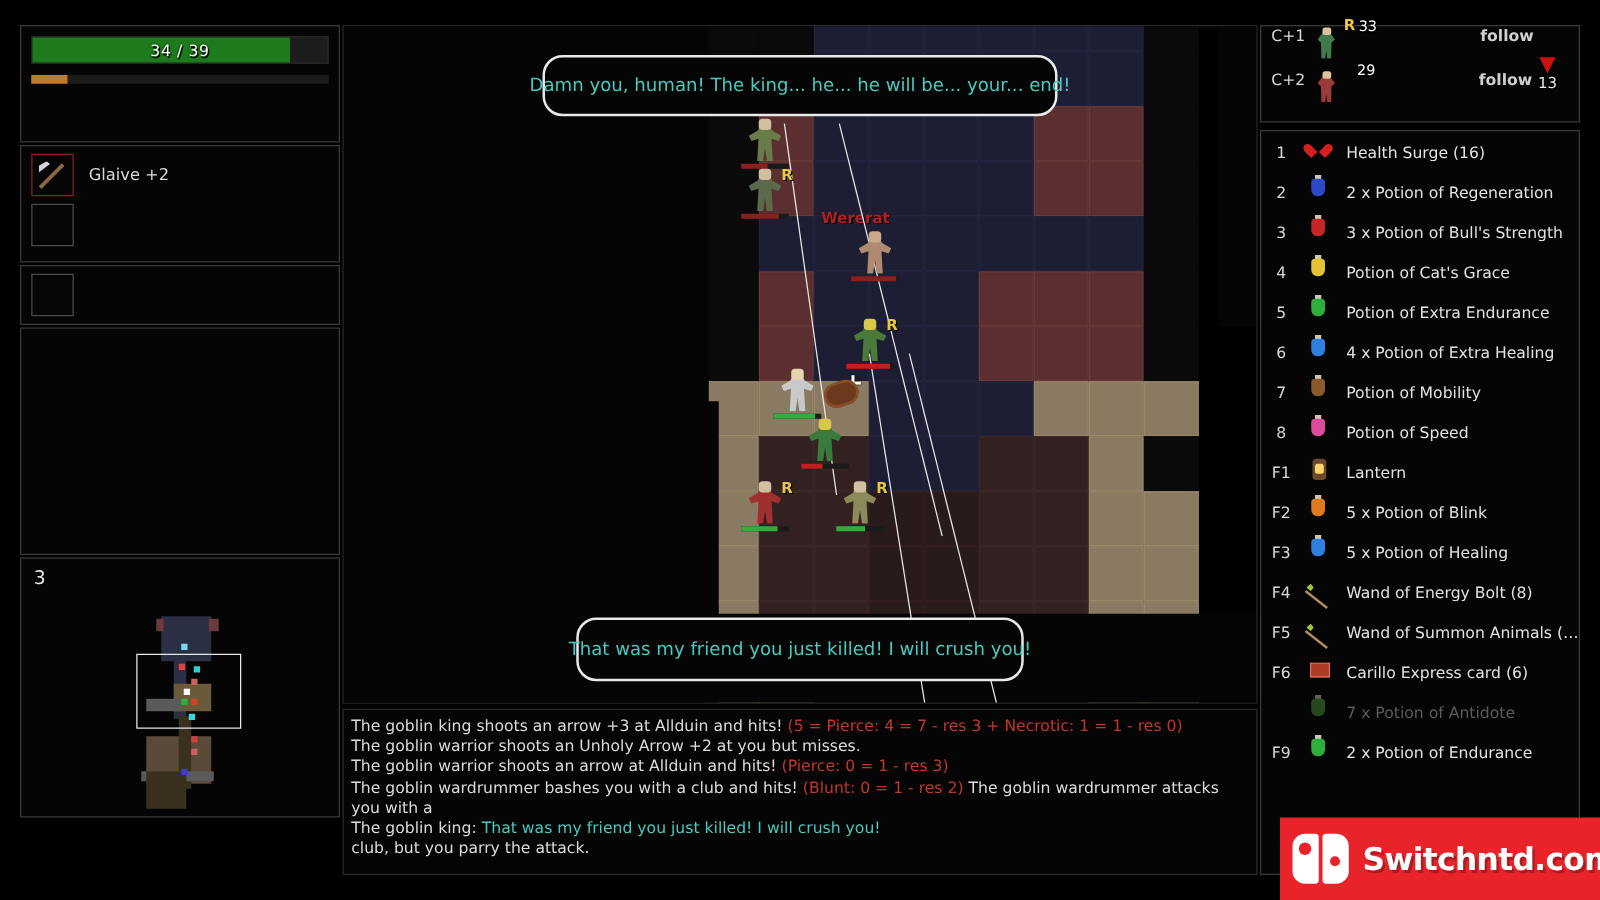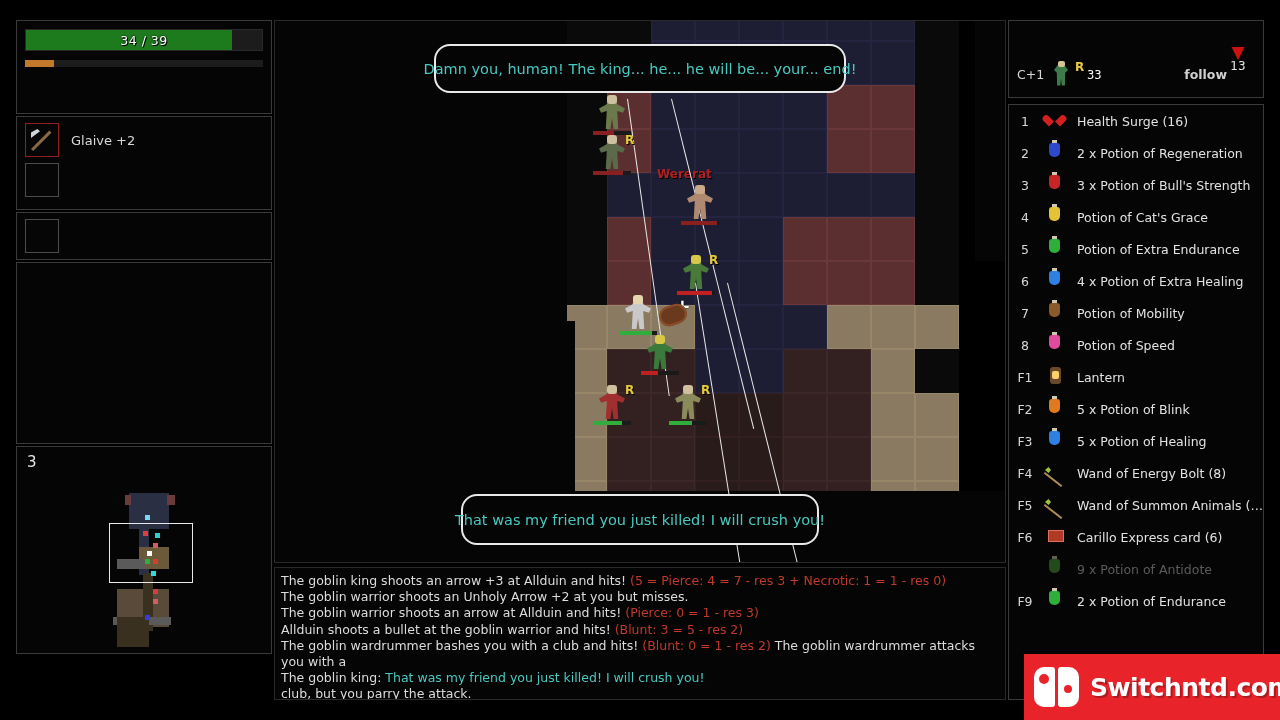--- a/index.html
+++ b/index.html
@@ -74,21 +74,21 @@
   #log { position:absolute; left:274px; top:567px; width:732px; height:133px;
          border:1px solid #2a2a2a; background:#050505; padding:5px 6px;
          overflow:hidden; }
   .logline { color:#dcdcdc; font-size:12.5px; line-height:16.2px; }
   .logline .dmg { color:#c0392b; }
   .logline .say { color:#49c9c0; }
 
   
   #companions { position:absolute; left:1008px; top:20px; width:256px; height:78px;
                 border:1px solid #3a3a3a; background:#050505; }
-  .comp-row { display:flex; align-items:center; height:35px; padding:0 4px;margin-top:36px; }
+  .comp-row { display:flex; height:35px; padding:0 4px; }
   .comp-key { color:#d8d8d8; font-size:12.5px; width:32px; text-align:left; padding-left:4px; }
   .comp-portrait { width:30px; height:30px; position:relative; flex:0 0 auto; margin:0 2px; }
   .comp-bars { width:78px; margin-left:6px; }
   .comp-hp { position:relative; height:16px; background:#1a1a1a; }
   .comp-hp > i { position:absolute; left:0; top:0; bottom:0; }
   .comp-hp > b { position:absolute; inset:0; display:flex; align-items:center;
                  justify-content:center; color:#fff; font-size:11.5px; font-weight:normal;
                  text-shadow:1px 1px 0 #000; }
   .comp-sp { position:relative; height:5px; margin-top:2px; background:#1a1a1a; }
   .comp-sp > i { position:absolute; left:0; top:0; bottom:0; background:#1d7a1d; }
@@ -407,21 +407,20 @@
     </div>
     <div class="bubble" id="bubble-bottom" style="left: 186px; top: 473px; width: 358px; height: 51px;">
       <span>That was my friend you just killed! I will crush you!</span>
     </div>
   </div>
 
   <div id="log">
       <div class="logline"><span>The goblin king shoots an arrow +3 at Allduin and hits! </span><span class="dmg">(5 = Pierce: 4 = 7 - res 3 + Necrotic: 1 = 1 - res 0)</span></div>
       <div class="logline"><span>The goblin warrior shoots an Unholy Arrow +2 at you but misses.</span></div>
       <div class="logline"><span>The goblin warrior shoots an arrow at Allduin and hits! </span><span class="dmg">(Pierce: 0 = 1 - res 3)</span></div>
-      <div class="logline"><span>Allduin shoots a bullet at the goblin warrior and hits! </span><span class="dmg">(Blunt: 3 = 5 - res 2)</span></div>
       <div class="logline"><span>The goblin wardrummer bashes you with a club and hits! </span><span class="dmg">(Blunt: 0 = 1 - res 2)</span><span> The goblin wardrummer attacks you with a</span></div>
       <div class="logline"><span>The goblin king: </span><span class="say">That was my friend you just killed! I will crush you!</span></div>
       <div class="logline"><span>club, but you parry the attack.</span></div>
     </div>
 
   <div id="companions">
     <div id="companion-rows">
         <div class="comp-row">
           <span class="comp-key">C+1</span>
           <span class="comp-portrait">
@@ -562,21 +561,21 @@
           <span class="card"></span>
         </span>
         <span class="inv-name">Carillo Express card (6)</span>
       </div>
       <div class="inv-row dim">
         <span class="inv-key"></span>
         <span class="inv-icon">
           <span class="pot-neck"></span>
           <span class="pot" style="background:#4f9a3c"></span>
         </span>
-        <span class="inv-name">9 x Potion of Antidote</span>
+        <span class="inv-name">7 x Potion of Antidote</span>
       </div>
       <div class="inv-row">
         <span class="inv-key">F9</span>
         <span class="inv-icon">
           <span class="pot-neck"></span>
           <span class="pot" style="background:#2fae3c"></span>
         </span>
         <span class="inv-name">2 x Potion of Endurance</span>
       </div>
     </div>

